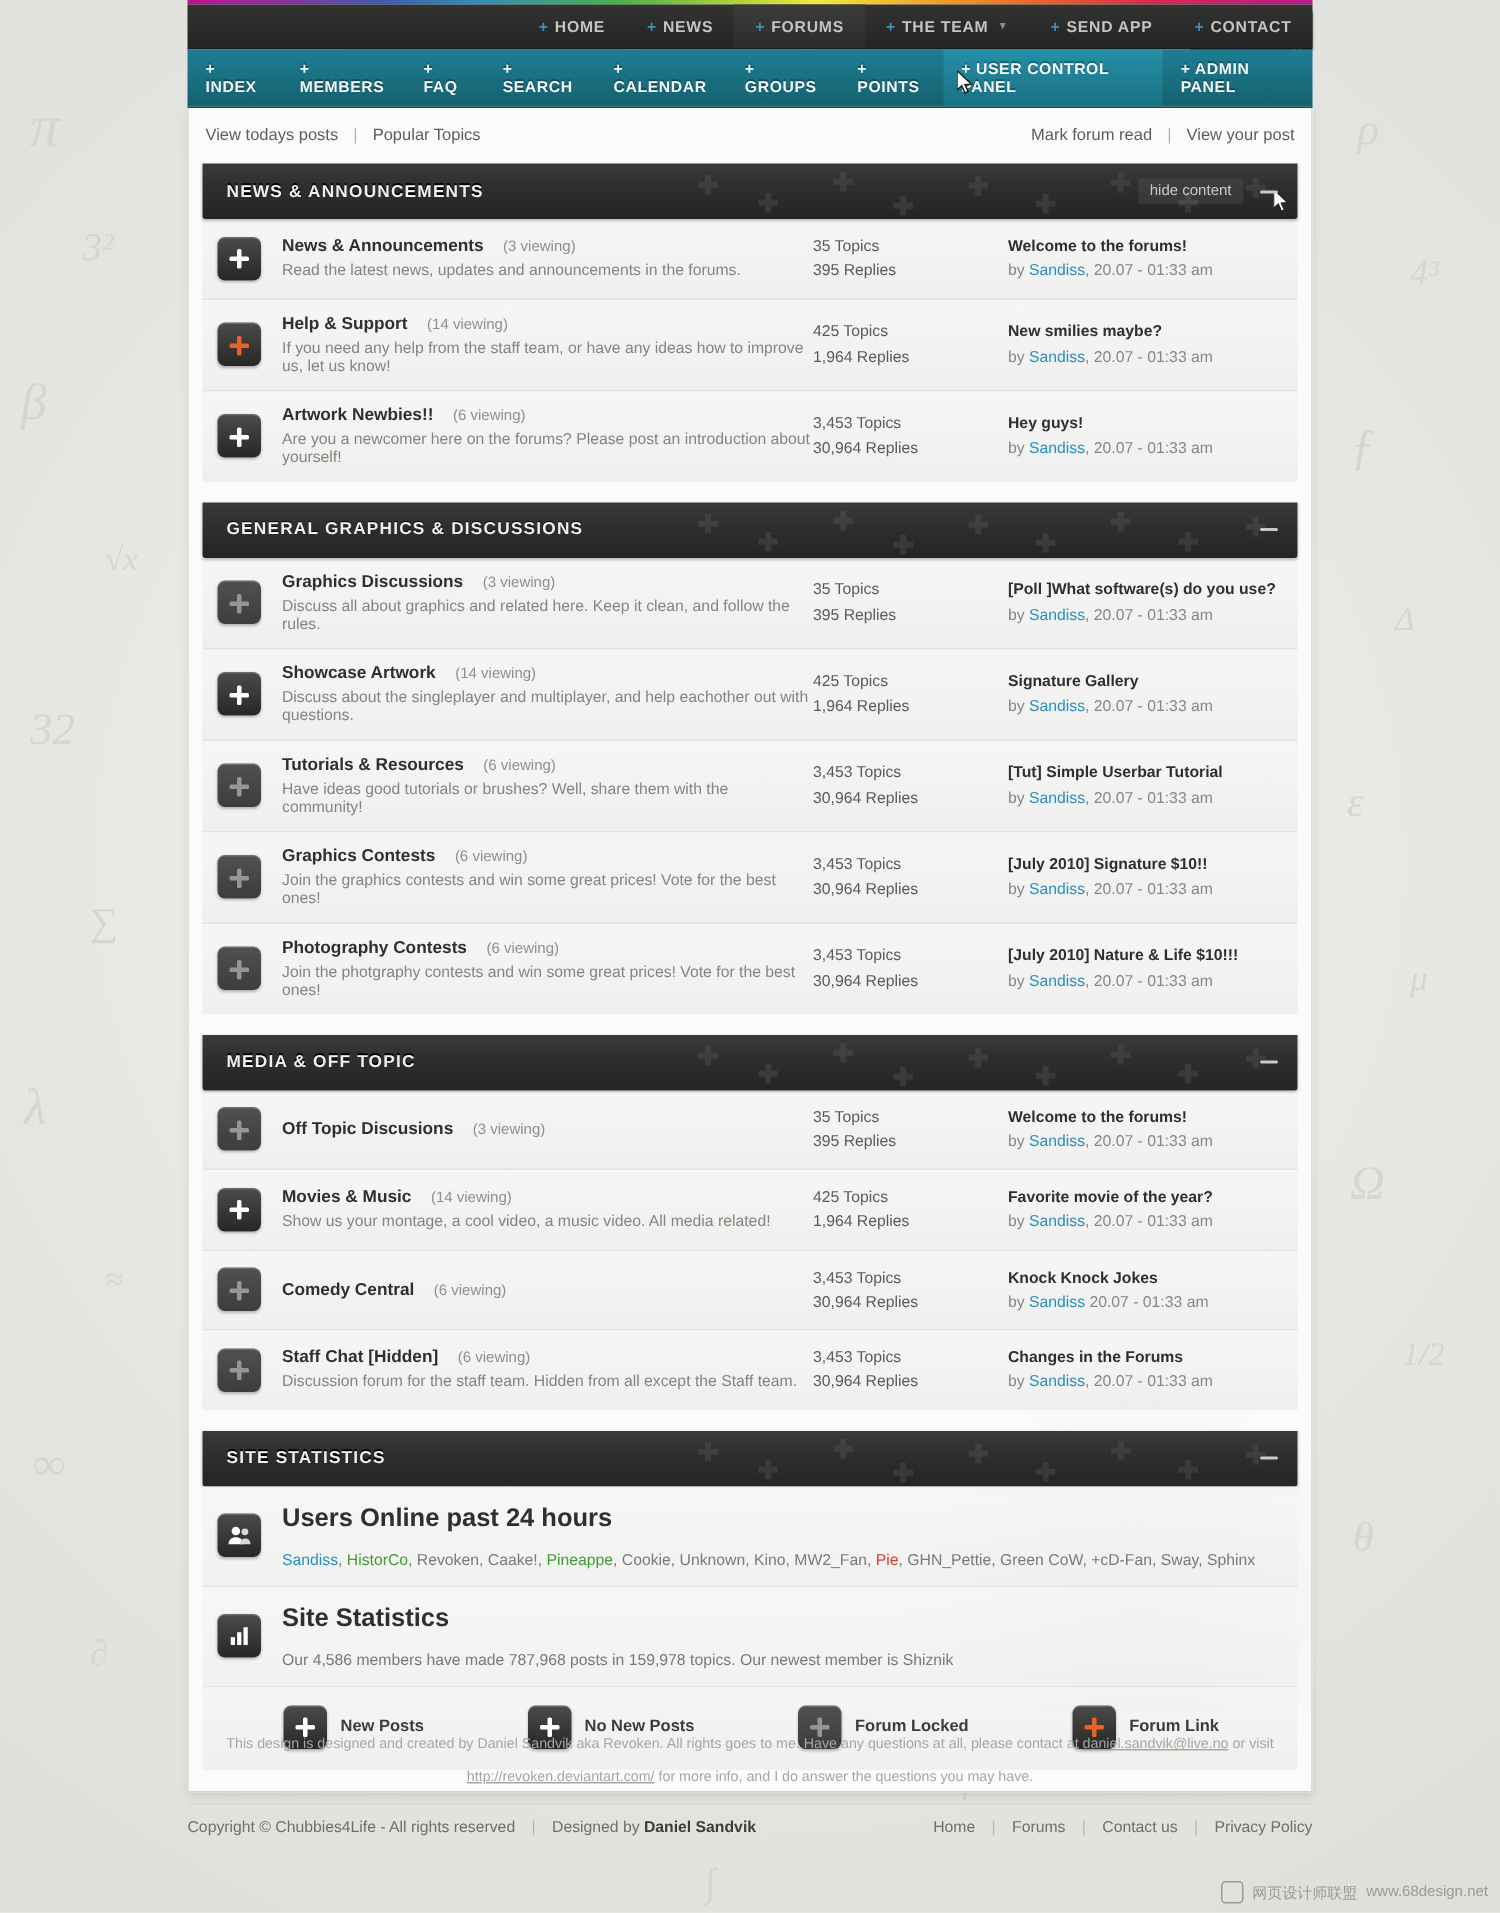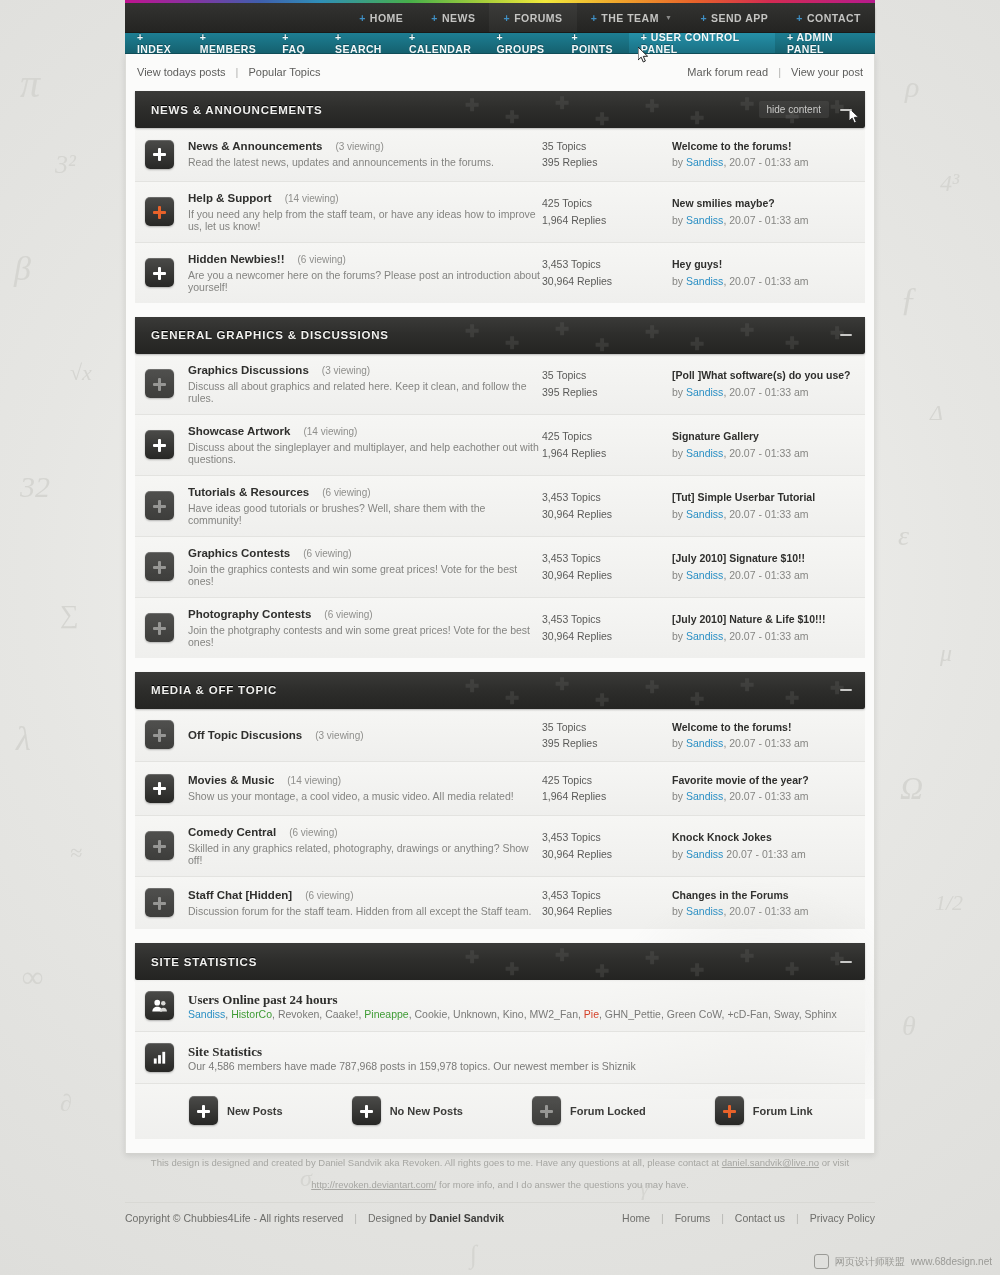--- a/index.html
+++ b/index.html
@@ -108,21 +108,21 @@
     letter-spacing: 0;
   }
   .tagline {
     position: absolute; left: 170px; top: 52px;
     font-size: 10.5px; font-style: italic; color: #b9b9b7;
     font-family: "DejaVu Sans", sans-serif;
   }
 
   
   .subnav {
-    height: 21px;
+    height: 39px;
     background: linear-gradient(#1d7e93, #15616f);
     display: flex; align-items: stretch;
     border-bottom: 1px solid #0f4c57;
     position: relative;
   }
   .subnav a {
     display: flex; align-items: center; padding: 0 12px;
     font-size: 10.5px; font-weight: bold; color: #f2f8f9;
     text-decoration: none; letter-spacing: .4px; text-transform: uppercase;
     text-shadow: 0 -1px 0 rgba(0,0,0,.3);
@@ -239,22 +239,22 @@
   }
   .srow:last-of-type { border-bottom: none; }
   .sico {
     width: 29px; height: 29px; flex: 0 0 29px; margin-right: 14px;
     border-radius: 5px;
     background: linear-gradient(#4b4b49, #272725);
     box-shadow: inset 0 1px 0 rgba(255,255,255,.18), 0 1px 2px rgba(0,0,0,.28);
     display: flex; align-items: center; justify-content: center;
     color: #fff;
   }
-  .s-title { font-size: 13px; font-weight: bold; color: #2f2f2d; font-family: Liberation Serif, serif; }
-  .s-line { font-size: 10.5px; color: #797977; margin-top: 0; }
+  .s-title { font-size: 17px; font-weight: bold; color: #2f2f2d; }
+  .s-line { font-size: 10.5px; color: #797977; margin-top: 12px; }
   .s-line a { text-decoration: none; }
   .u-blue { color: #2a8fc4; } .u-green { color: #3f9c35; }
   .u-red { color: #d4422a; } .u-grey { color: #797977; }
   .u-italic { font-style: italic; color: #8a8a87; }
 
   
   .legend {
     display: flex; align-items: center; gap: 9px;
     padding: 12px 10px 14px;
     background: linear-gradient(#f4f4f2, #ededeb);
@@ -515,21 +515,21 @@
           <div class="row-stats">
               <div>425 Topics</div>
               <div>1,964 Replies</div>
             </div>
           <div class="row-last"><span class="lt">New smilies maybe?</span><span class="lby"><span>by </span><a href="#">Sandiss</a><span>, 20.07 - 01:33 am</span></span></div>
         </div>
         <div class="row">
           <div class="fbtn"></div>
           <div class="row-main">
             <div class="row-title">
-                <a href="#">Hidden Newbies!!</a>
+                <a href="#">Artwork Newbies!!</a>
                 <span class="viewing">(6 viewing)</span>
               </div>
             <div class="row-desc">Are you a newcomer here on the forums? Please post an introduction about yourself!</div>
           </div>
           <div class="row-stats">
               <div>3,453 Topics</div>
               <div>30,964 Replies</div>
             </div>
           <div class="row-last"><span class="lt">Hey guys!</span><span class="lby"><span>by </span><a href="#">Sandiss</a><span>, 20.07 - 01:33 am</span></span></div>
         </div>
@@ -681,21 +681,20 @@
             </div>
           <div class="row-last"><span class="lt">Favorite movie of the year?</span><span class="lby"><span>by </span><a href="#">Sandiss</a><span>, 20.07 - 01:33 am</span></span></div>
         </div>
         <div class="row">
           <div class="fbtn locked"></div>
           <div class="row-main">
             <div class="row-title">
                 <a href="#">Comedy Central</a>
                 <span class="viewing">(6 viewing)</span>
               </div>
-            <div class="row-desc">Skilled in any graphics related, photography, drawings or anything? Show off!</div>
           </div>
           <div class="row-stats">
               <div>3,453 Topics</div>
               <div>30,964 Replies</div>
             </div>
           <div class="row-last"><span class="lt">Knock Knock Jokes</span><span class="lby"><span>by </span><a href="#">Sandiss</a><span> 20.07 - 01:33 am</span></span></div>
         </div>
         <div class="row">
           <div class="fbtn locked"></div>
           <div class="row-main">

